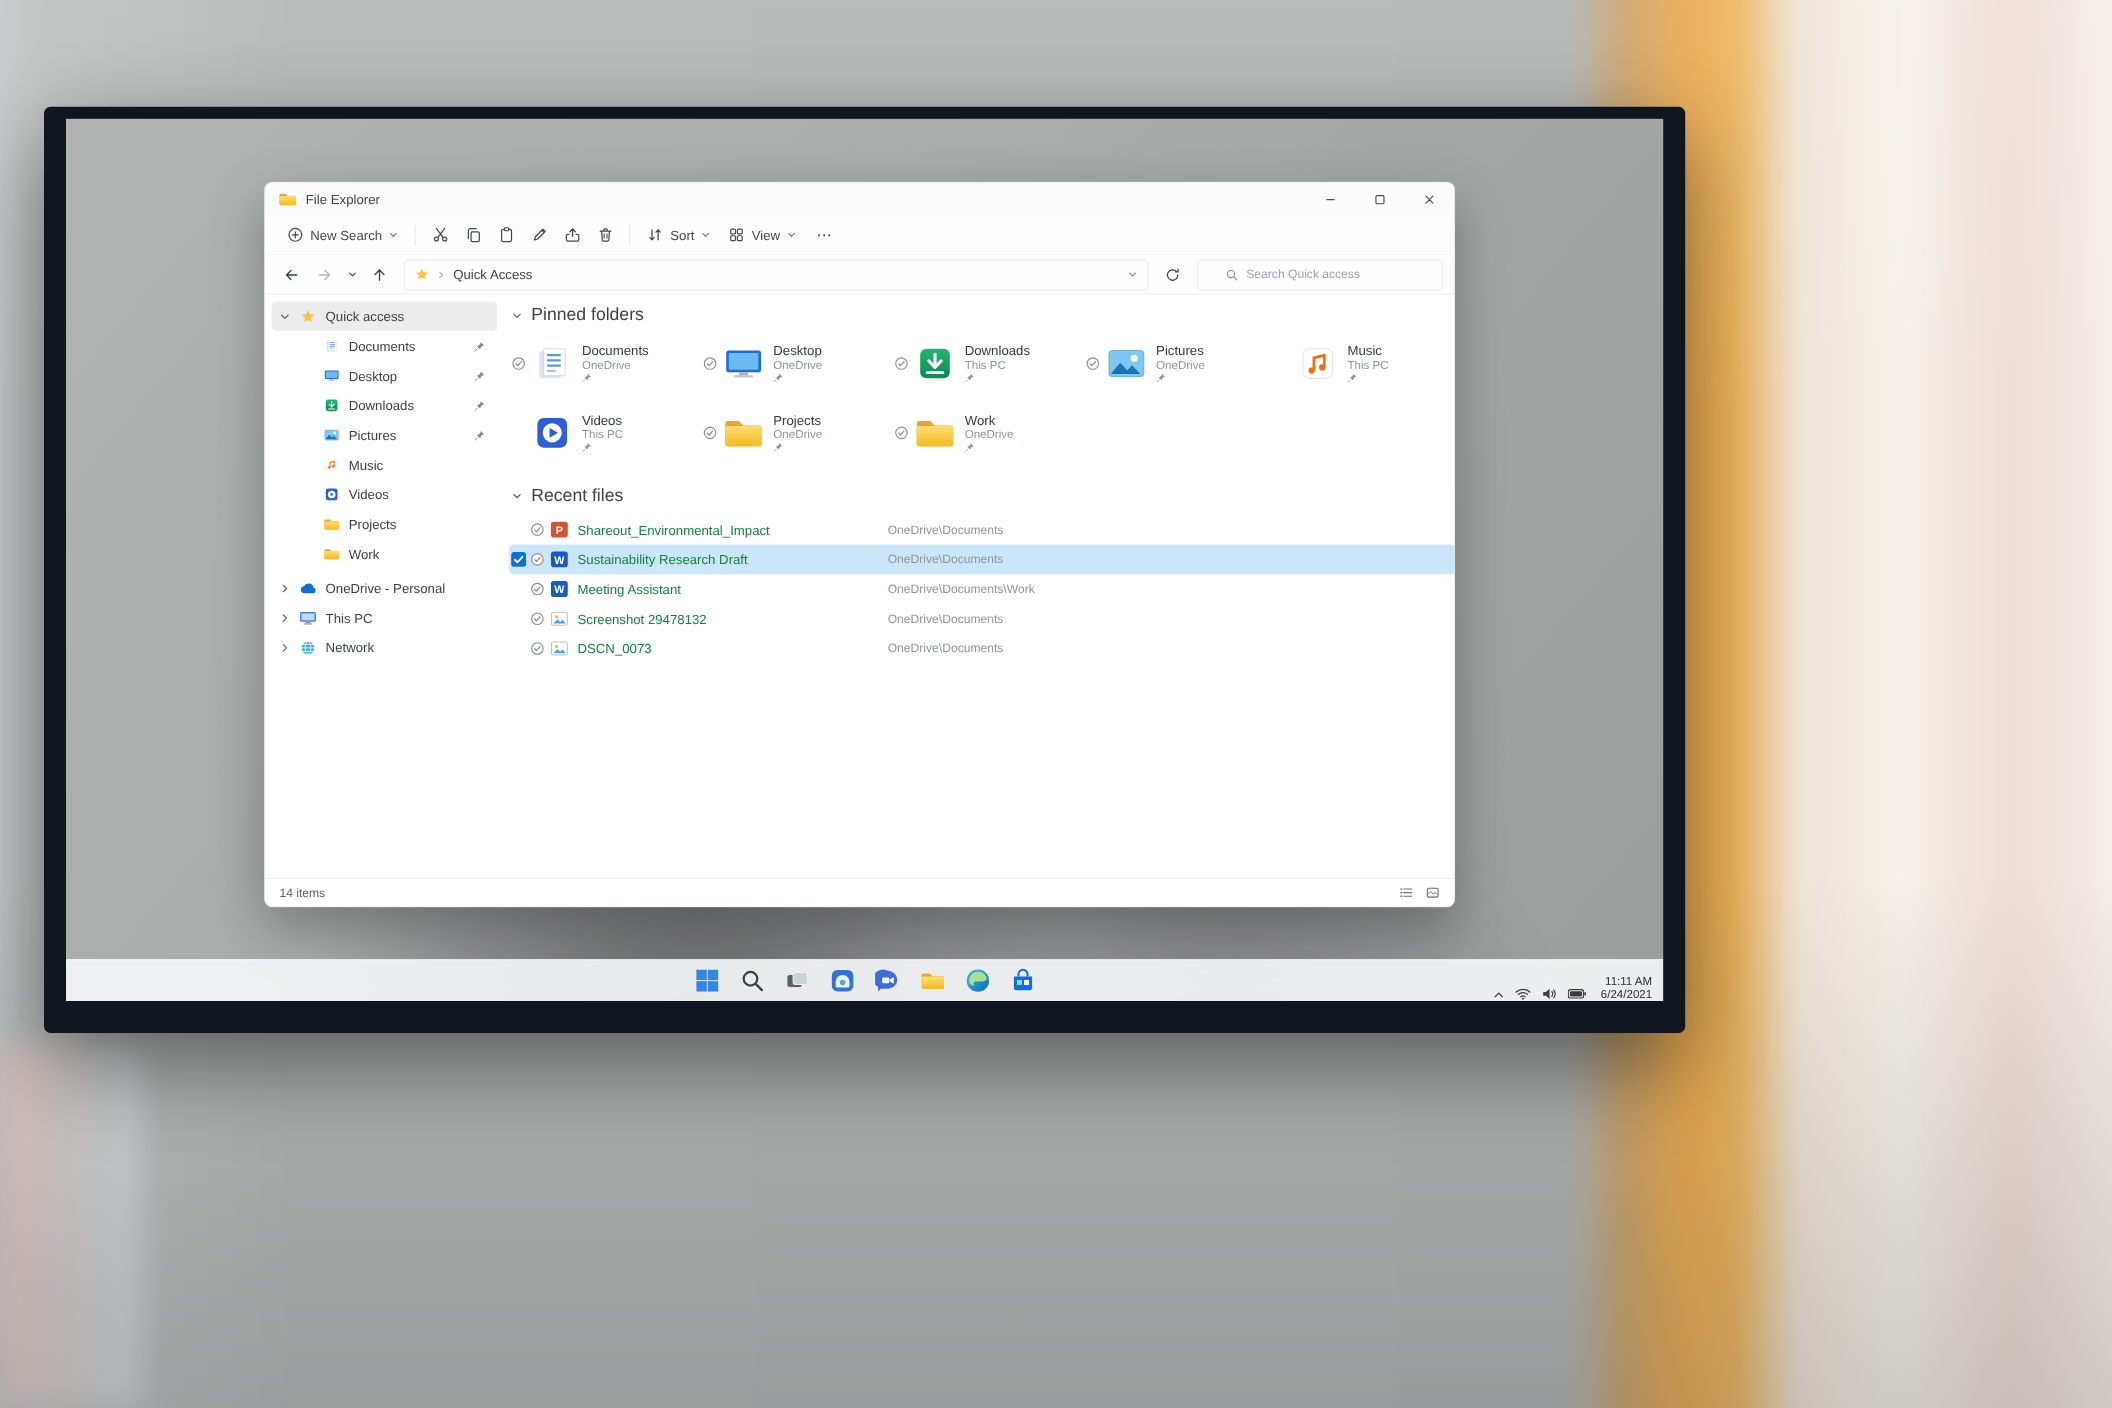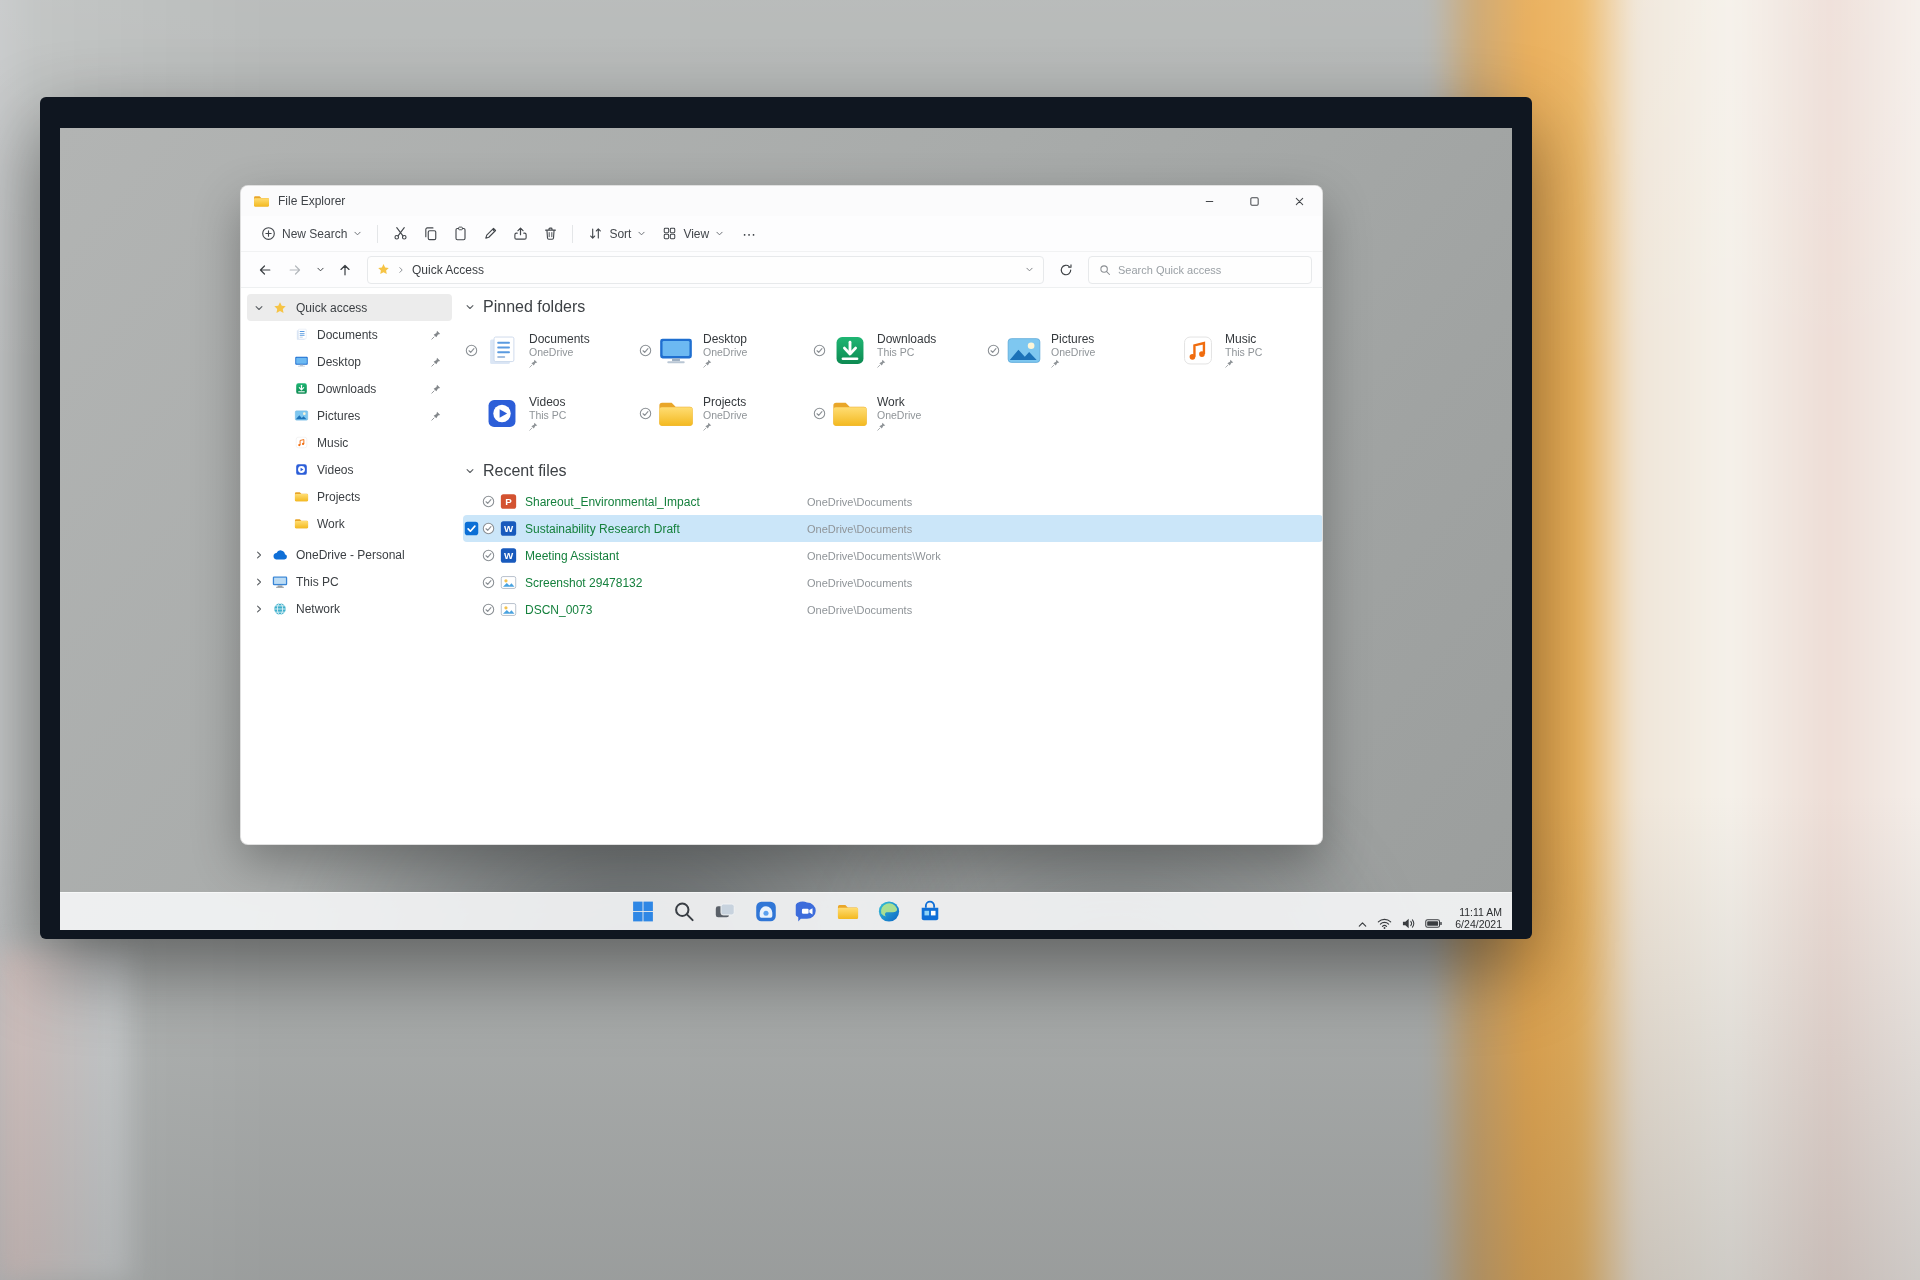--- a/index.html
+++ b/index.html
@@ -10,21 +10,21 @@
   .scene { position:absolute; inset:-30px; filter:blur(9px);
     background:linear-gradient(90deg,#caccce 0px,#bcbfbe 70px,#b2b5b4 300px,#b0b3b2 1460px,#c9a269 1505px,#e8a84e 1560px,#ecb35b 1610px,#efe5d8 1665px,#f5f1ea 1760px,#edddd6 1860px,#f7f4f0 100%); }
   .scene-tint { position:absolute; inset:0; pointer-events:none;
     background:linear-gradient(180deg,rgba(255,255,255,.10) 0%,rgba(0,0,0,0) 30%,rgba(0,0,0,0) 62%,rgba(70,72,74,.22) 100%); }
   .scene-pink { position:absolute; left:0; bottom:0; width:130px; height:330px; filter:blur(12px);
     background:linear-gradient(90deg,#e8c9c4,#d7dadc 80%); opacity:.7; }
 
   
   .monitor { position:absolute; left:40px; top:97px; width:1492px; height:842px;
     background:#0f1620; border-radius:6px; box-shadow:0 30px 80px rgba(0,0,0,.45); }
-  .desktop { position:absolute; left:20px; top:31px; width:1452px; height:802px; overflow:hidden;
+  .desktop { position:absolute; left:20px; top:11px; width:1452px; height:802px; overflow:hidden;
     background:linear-gradient(130deg,#b2b4b3 0%,#a8abaa 45%,#a0a3a2 75%,#9b9e9d 100%); }
   .swoosh1 { position:absolute; left:170px; bottom:-60px; width:760px; height:330px; transform:rotate(-7deg); filter:blur(14px);
     background:radial-gradient(ellipse at 50% 90%, rgba(42,48,52,.55), rgba(42,48,52,0) 68%); }
   .swoosh2 { position:absolute; left:760px; bottom:-90px; width:620px; height:300px; transform:rotate(6deg); filter:blur(16px);
     background:radial-gradient(ellipse at 50% 90%, rgba(60,66,70,.40), rgba(60,66,70,0) 70%); }
 
   
   .taskbar { position:absolute; left:0; right:0; bottom:0; height:38px;
     background:rgba(243,244,245,.92); border-top:1px solid rgba(255,255,255,.55); }
   .tb-center { position:absolute; left:50%; top:0; height:100%; transform:translateX(-50%);
@@ -60,21 +60,21 @@
   .nav-btn.disabled { color:#b4b8bc; }
   .nav-chev { width:18px; }
   .nav-chev svg { width:9px; height:9px; }
   .crumb { flex:1; height:28px; margin:0 6px; border:1px solid #e7e9eb; background:#fefefe; border-radius:4px;
     display:flex; align-items:center; gap:7px; padding:0 9px; }
   .crumb svg.star { width:13px; height:13px; }
   .crumb .sep { width:8px; height:8px; color:#7d8185; transform:rotate(-90deg); }
   .crumb-label { color:#3b3f43; }
   .crumb-end { margin-left:auto; width:9px; height:9px; color:#7d8185; }
   .search { width:224px; height:28px; border:1px solid #e7e9eb; background:#fefefe; border-radius:4px;
-    display:flex; align-items:center; gap:7px; padding:0 10px; margin-left:6px; }
+    display:flex; align-items:center; gap:7px; padding:0 25px; margin-left:6px; }
   .search svg { width:12px; height:12px; color:#8a8e92; flex:none; }
   .search input { border:0; outline:none; background:transparent; width:100%; font-size:11px; color:#555;
     font-family:"Liberation Sans","DejaVu Sans",sans-serif; }
   .search input::placeholder { color:#9aa0a5; }
 
   .fe-body { position:absolute; top:103px; bottom:26px; left:0; right:0; display:flex; }
   .fe-side { width:216px; padding:5px 5px 0 6px; flex:none; }
   .side-row { height:27px; display:flex; align-items:center; gap:8px; padding:0 7px; border-radius:4px; position:relative; color:#3b3f43; }
   .side-row.selected { background:#ececec; }
   .side-row .twisty { width:10px; height:10px; color:#5d6165; flex:none; }
@@ -785,20 +785,31 @@
               <svg class="f-icon">
                   <use href="#sy-imgfile"></use>
                 </svg>
               <span class="f-name">DSCN_0073</span>
               <span class="f-loc">OneDrive\Documents</span>
             </div>
           </div>
         </div>
       </div>
 
+      <div class="fe-status">
+        <span>14 items</span>
+        <div class="status-right">
+          <svg>
+              <use href="#sy-listview"></use>
+            </svg>
+          <svg>
+              <use href="#sy-thumbview"></use>
+            </svg>
+        </div>
+      </div>
     </div>
 
     <div class="taskbar">
       <div class="tb-center">
         <div class="tb-btn">
             <svg>
               <use href="#sy-start"></use>
             </svg>
           </div>
         <div class="tb-btn">

